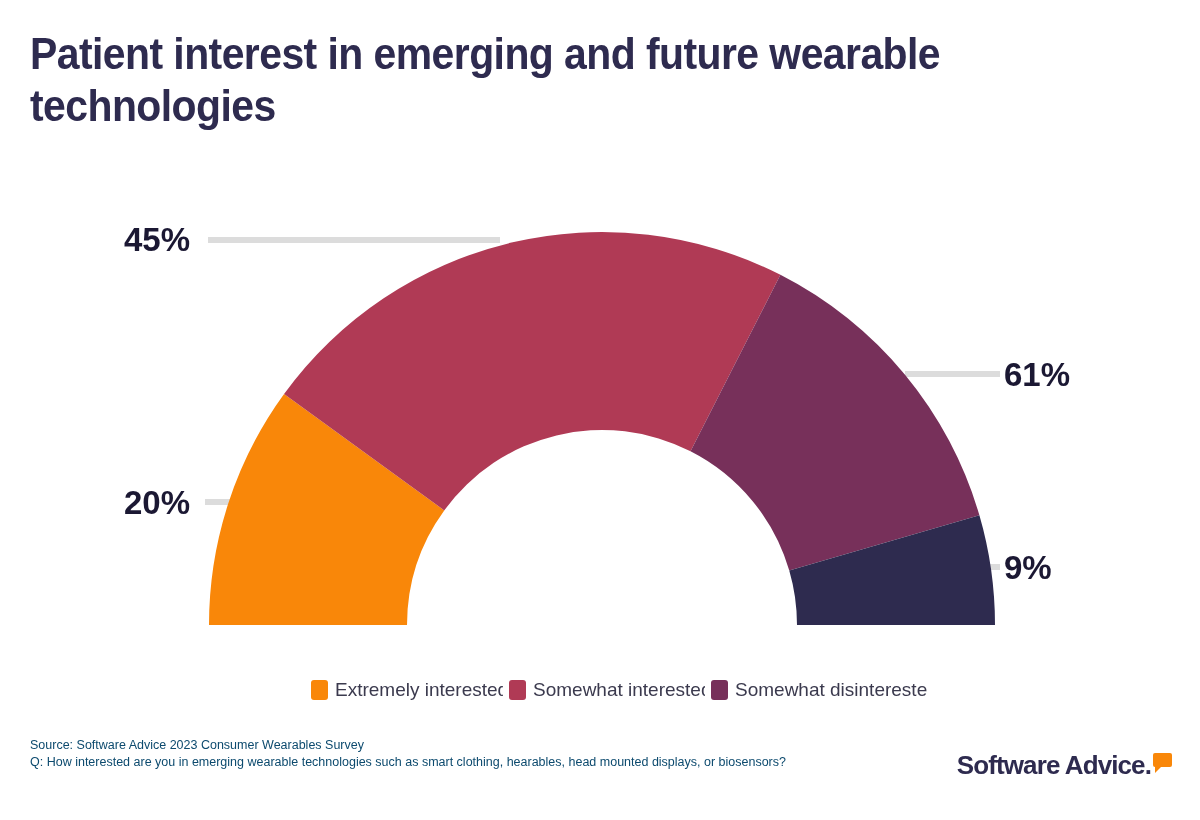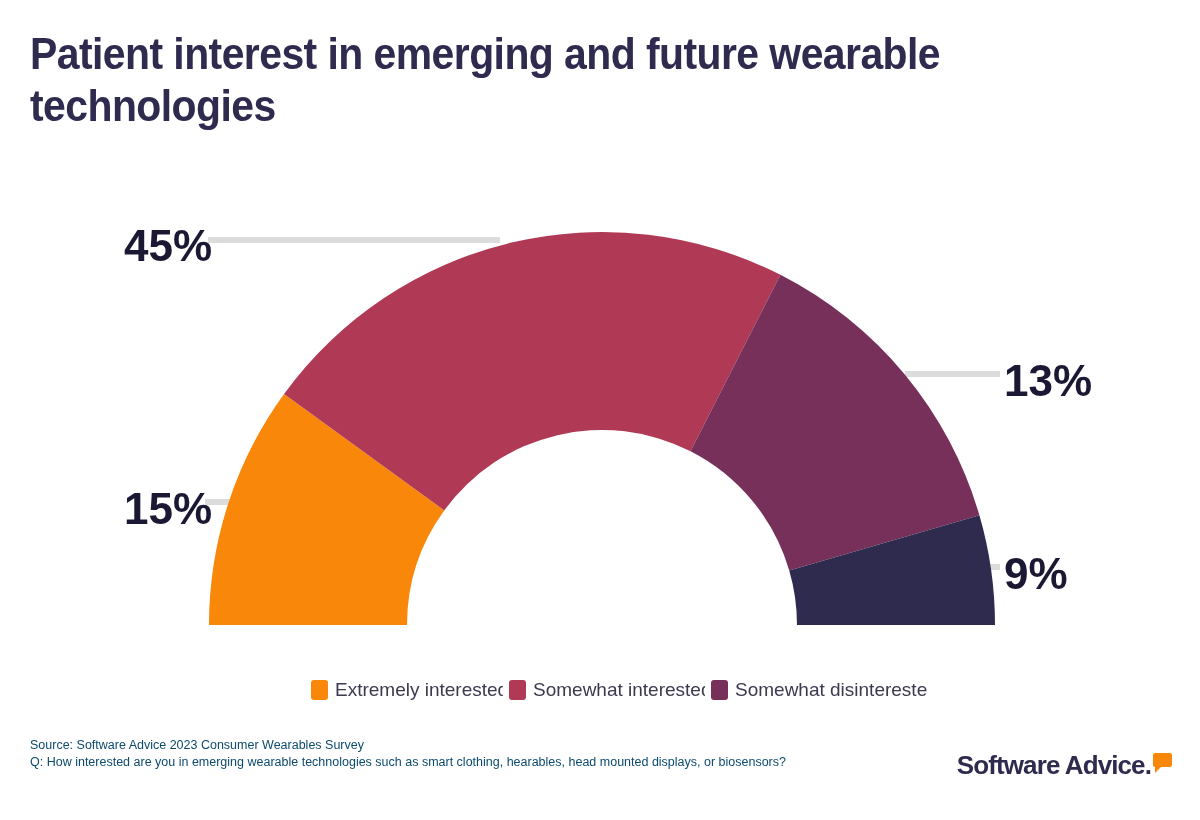--- a/index.html
+++ b/index.html
@@ -29,21 +29,21 @@
     position:absolute;
     left:0; top:0;
     width:1200px; height:700px;
   }
   .chart-svg{position:absolute;left:0;top:0;}
 
   .pct-label{
     position:absolute;
     font-family:"Liberation Sans", sans-serif;
     font-weight:bold;
-    font-size:44px;
+    font-size:33px;
     color:#1B1833;
     letter-spacing:0px;
     white-space:nowrap;
   }
   .pct-45{ left:124px; top:221px; }
   .pct-20{ left:124px; top:484px; }
   .pct-26{ left:1004px; top:356px; }
   .pct-9 { left:1004px; top:549px; }
 
   .legend{
@@ -148,22 +148,22 @@
         <path d="M 284.0563212106456 394.0003958490581 A 393 393 0 0 1 780.4182663976418 274.8344359939714
           L 690.5281474492116 451.25372778326823 A 195 195 0 0 0 444.24168609688525 510.3818758029678 Z" fill="#B03A55"></path>
         <path d="M 780.4182663976418 274.8344359939714 A 393 393 0 0 1 979.3954184710385 515.3564953265827
           L 789.2572687070038 570.5967343223502 A 195 195 0 0 0 690.5281474492116 451.25372778326823 Z" fill="#77305A"></path>
         <path d="M 979.3954184710385 515.3564953265827 A 393 393 0 0 1 995 624.9999999999999
           L 797 625 A 195 195 0 0 0 789.2572687070038 570.5967343223502 Z" fill="#2E2B4F"></path>
       </g>
   </svg>
 
   <div class="pct-label pct-45">45%</div>
-  <div class="pct-label pct-20">15%</div>
-  <div class="pct-label pct-26">13%</div>
+  <div class="pct-label pct-20">20%</div>
+  <div class="pct-label pct-26">61%</div>
   <div class="pct-label pct-9">9%</div>
 </div>
 
 <div class="legend">
   <div class="legend-item lg0">
     <span class="legend-swatch" id="sw0" style="background: rgb(249, 135, 9);"></span>
     <span class="legend-label">Extremely interested</span>
   </div>
   <div class="legend-item lg1">
     <span class="legend-swatch" id="sw1" style="background: rgb(176, 58, 85);"></span>

